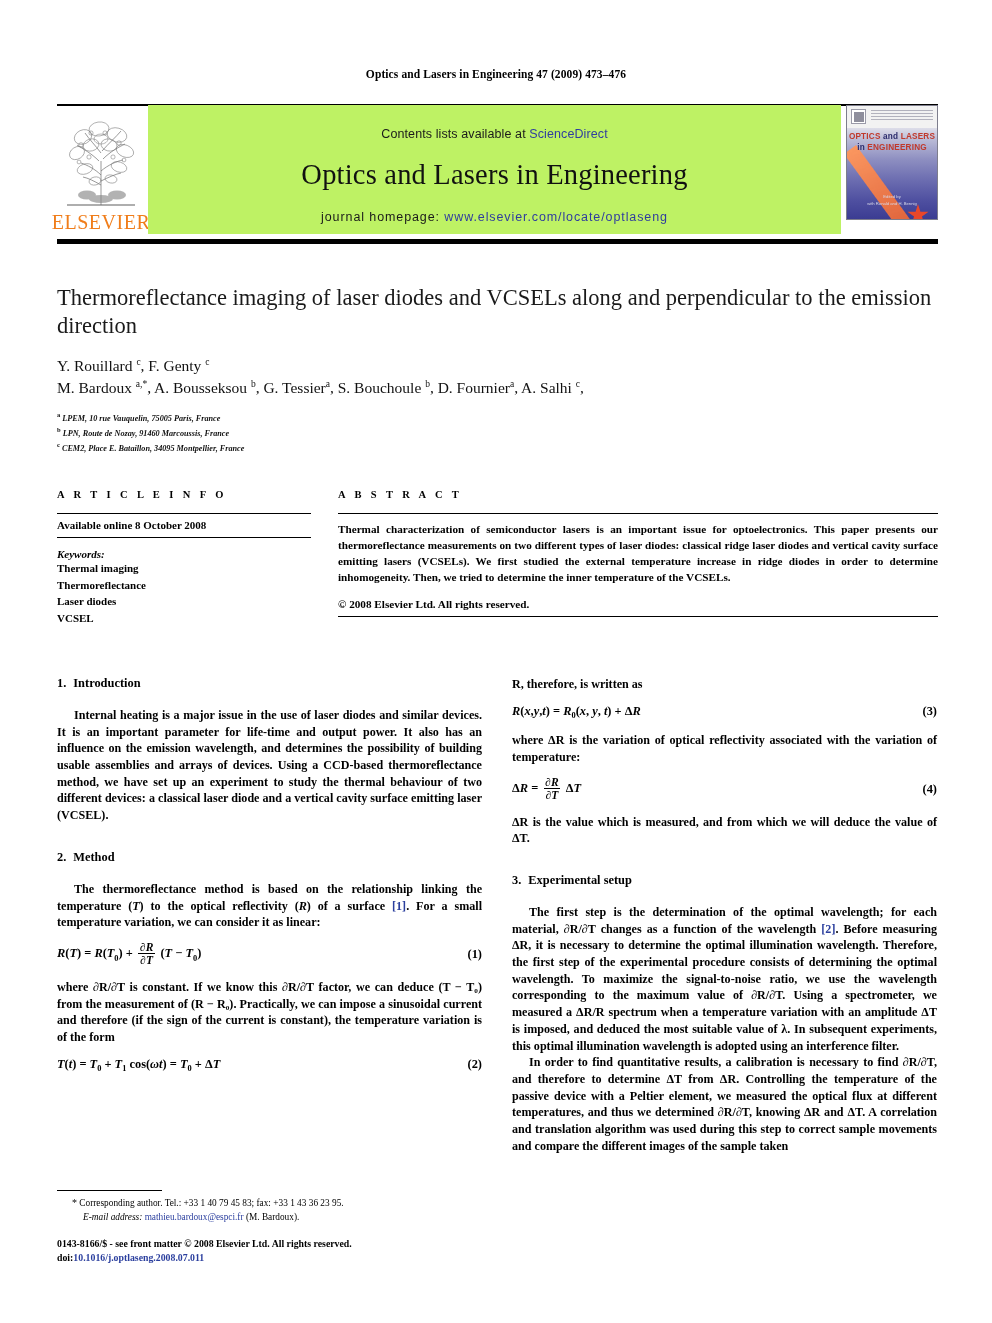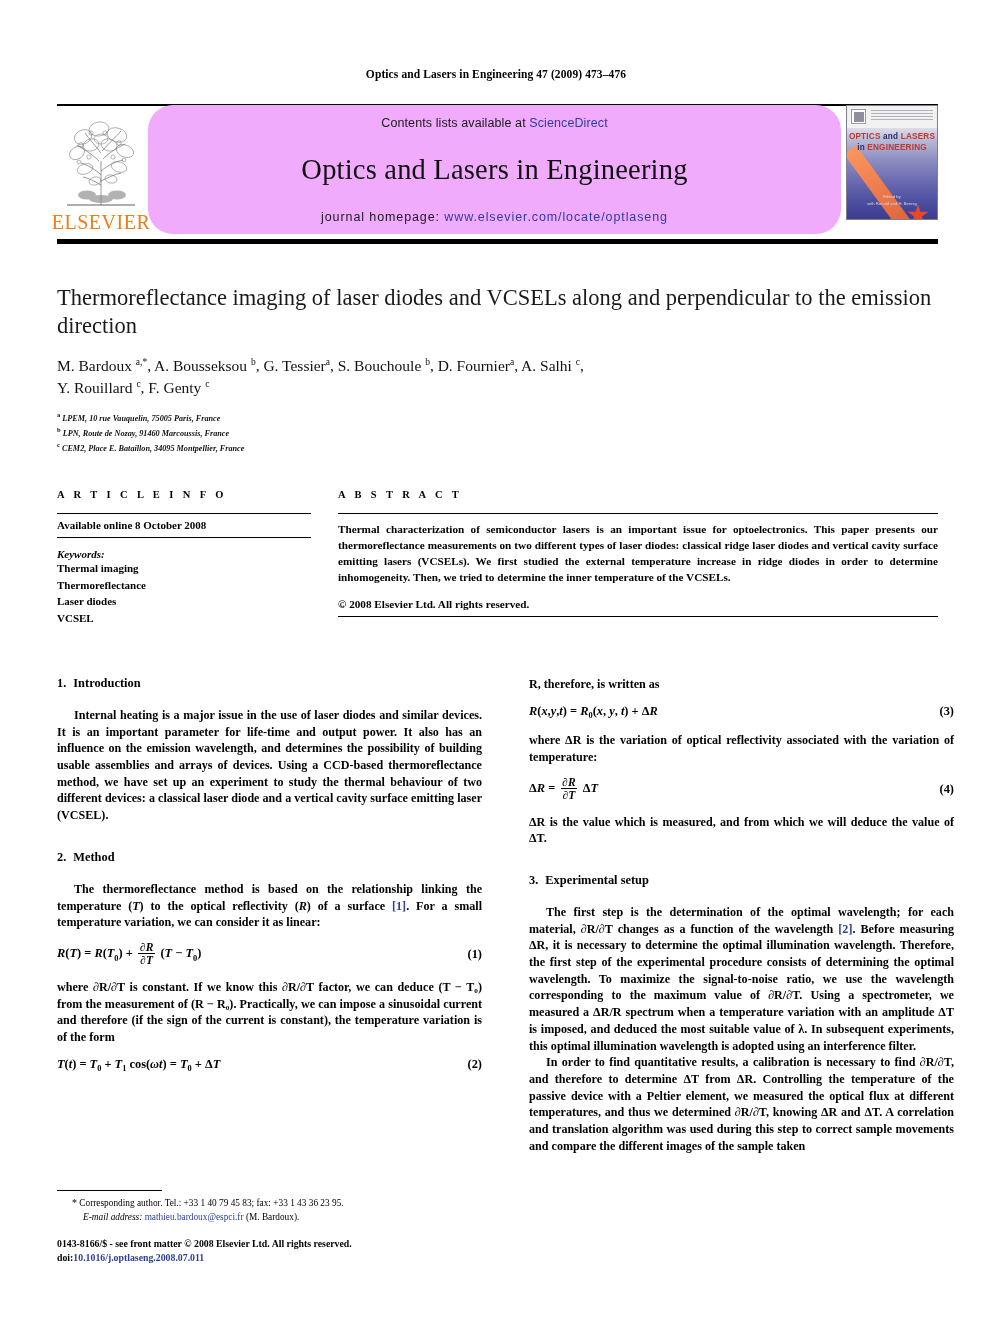--- a/index.html
+++ b/index.html
@@ -40,25 +40,24 @@
     padding-bottom: 2px;
   }
   .tree-wrap { width: 80px; height: 96px; }
   .elsevier-word {
     font-family: "Liberation Serif", serif;
     font-size: 20px; letter-spacing: .5px;
     color: #f07d1a; line-height: 1; margin-top: 1px;
     font-weight: normal;
   }
   .masthead-center {
-    flex: 1 1 auto; background: #f0abfc;
+    flex: 1 1 auto; background: #bef264;
     margin-left: 3px; margin-right: 5px;
     display: flex; flex-direction: column; align-items: center; justify-content: space-between;
-    padding: 11px 0 10px 0;
-    border-radius: 25px;
+    padding: 22px 0 10px 0;
   }
   .contents-line {
     font-family: "Liberation Sans", sans-serif;
     font-size: 12.5px; color: #1a1a1a; letter-spacing: .1px;
   }
   .sd-link { color: #2f3d9e; }
   .journal-name {
     font-family: "Liberation Serif", serif;
     font-size: 28.5px; color: #111; letter-spacing: .2px;
     line-height: 1;
@@ -186,21 +185,21 @@
   }
   .abs-copy {
     font-family: "Liberation Serif", serif;
     font-size: 11.2px; font-weight: bold;
     text-align: left; padding-top: 12px; padding-bottom: 6px;
   }
 
   
   .body-cols {
     position: absolute; left: 57px; width: 881px;
-    display: flex; gap: 47px;
+    display: flex; gap: 30px;
   }
   .bcol { width: 425px; flex: 0 0 425px; }
 
   .h2 {
     font-family: "Liberation Serif", serif;
     font-weight: bold; font-size: 12.4px;
     margin: 0 0 16px 0;
   }
   .h2 .num { margin-right: 7px; }
   .para {
@@ -336,22 +335,22 @@
         <div>with Ronald and H. Bennig</div>
       </div>
     </div>
   </div>
 
   <div class="thick-rule" style="top:239px;"></div>
 
   <div class="title-block" style="top:284px;">
     <h1 class="paper-title">Thermoreflectance imaging of laser diodes and VCSELs along and perpendicular to the emission direction</h1>
     <div class="authors">
+      <div>Y. Rouillard <sup>c</sup>, F. Genty <sup>c</sup></div>
       <div>M. Bardoux <sup>a,*</sup>, A. Bousseksou <sup>b</sup>, G. Tessier<sup>a</sup>, S. Bouchoule <sup>b</sup>, D. Fournier<sup>a</sup>, A. Salhi <sup>c</sup>,</div>
-      <div>Y. Rouillard <sup>c</sup>, F. Genty <sup>c</sup></div>
     </div>
     <div class="affiliations">
       <div><sup>a</sup> LPEM, 10 rue Vauquelin, 75005 Paris, France</div>
       <div><sup>b</sup> LPN, Route de Nozay, 91460 Marcoussis, France</div>
       <div><sup>c</sup> CEM2, Place E. Bataillon, 34095 Montpellier, France</div>
     </div>
   </div>
 
   <div class="band" style="top:489px;">
     <div class="band-inner">

